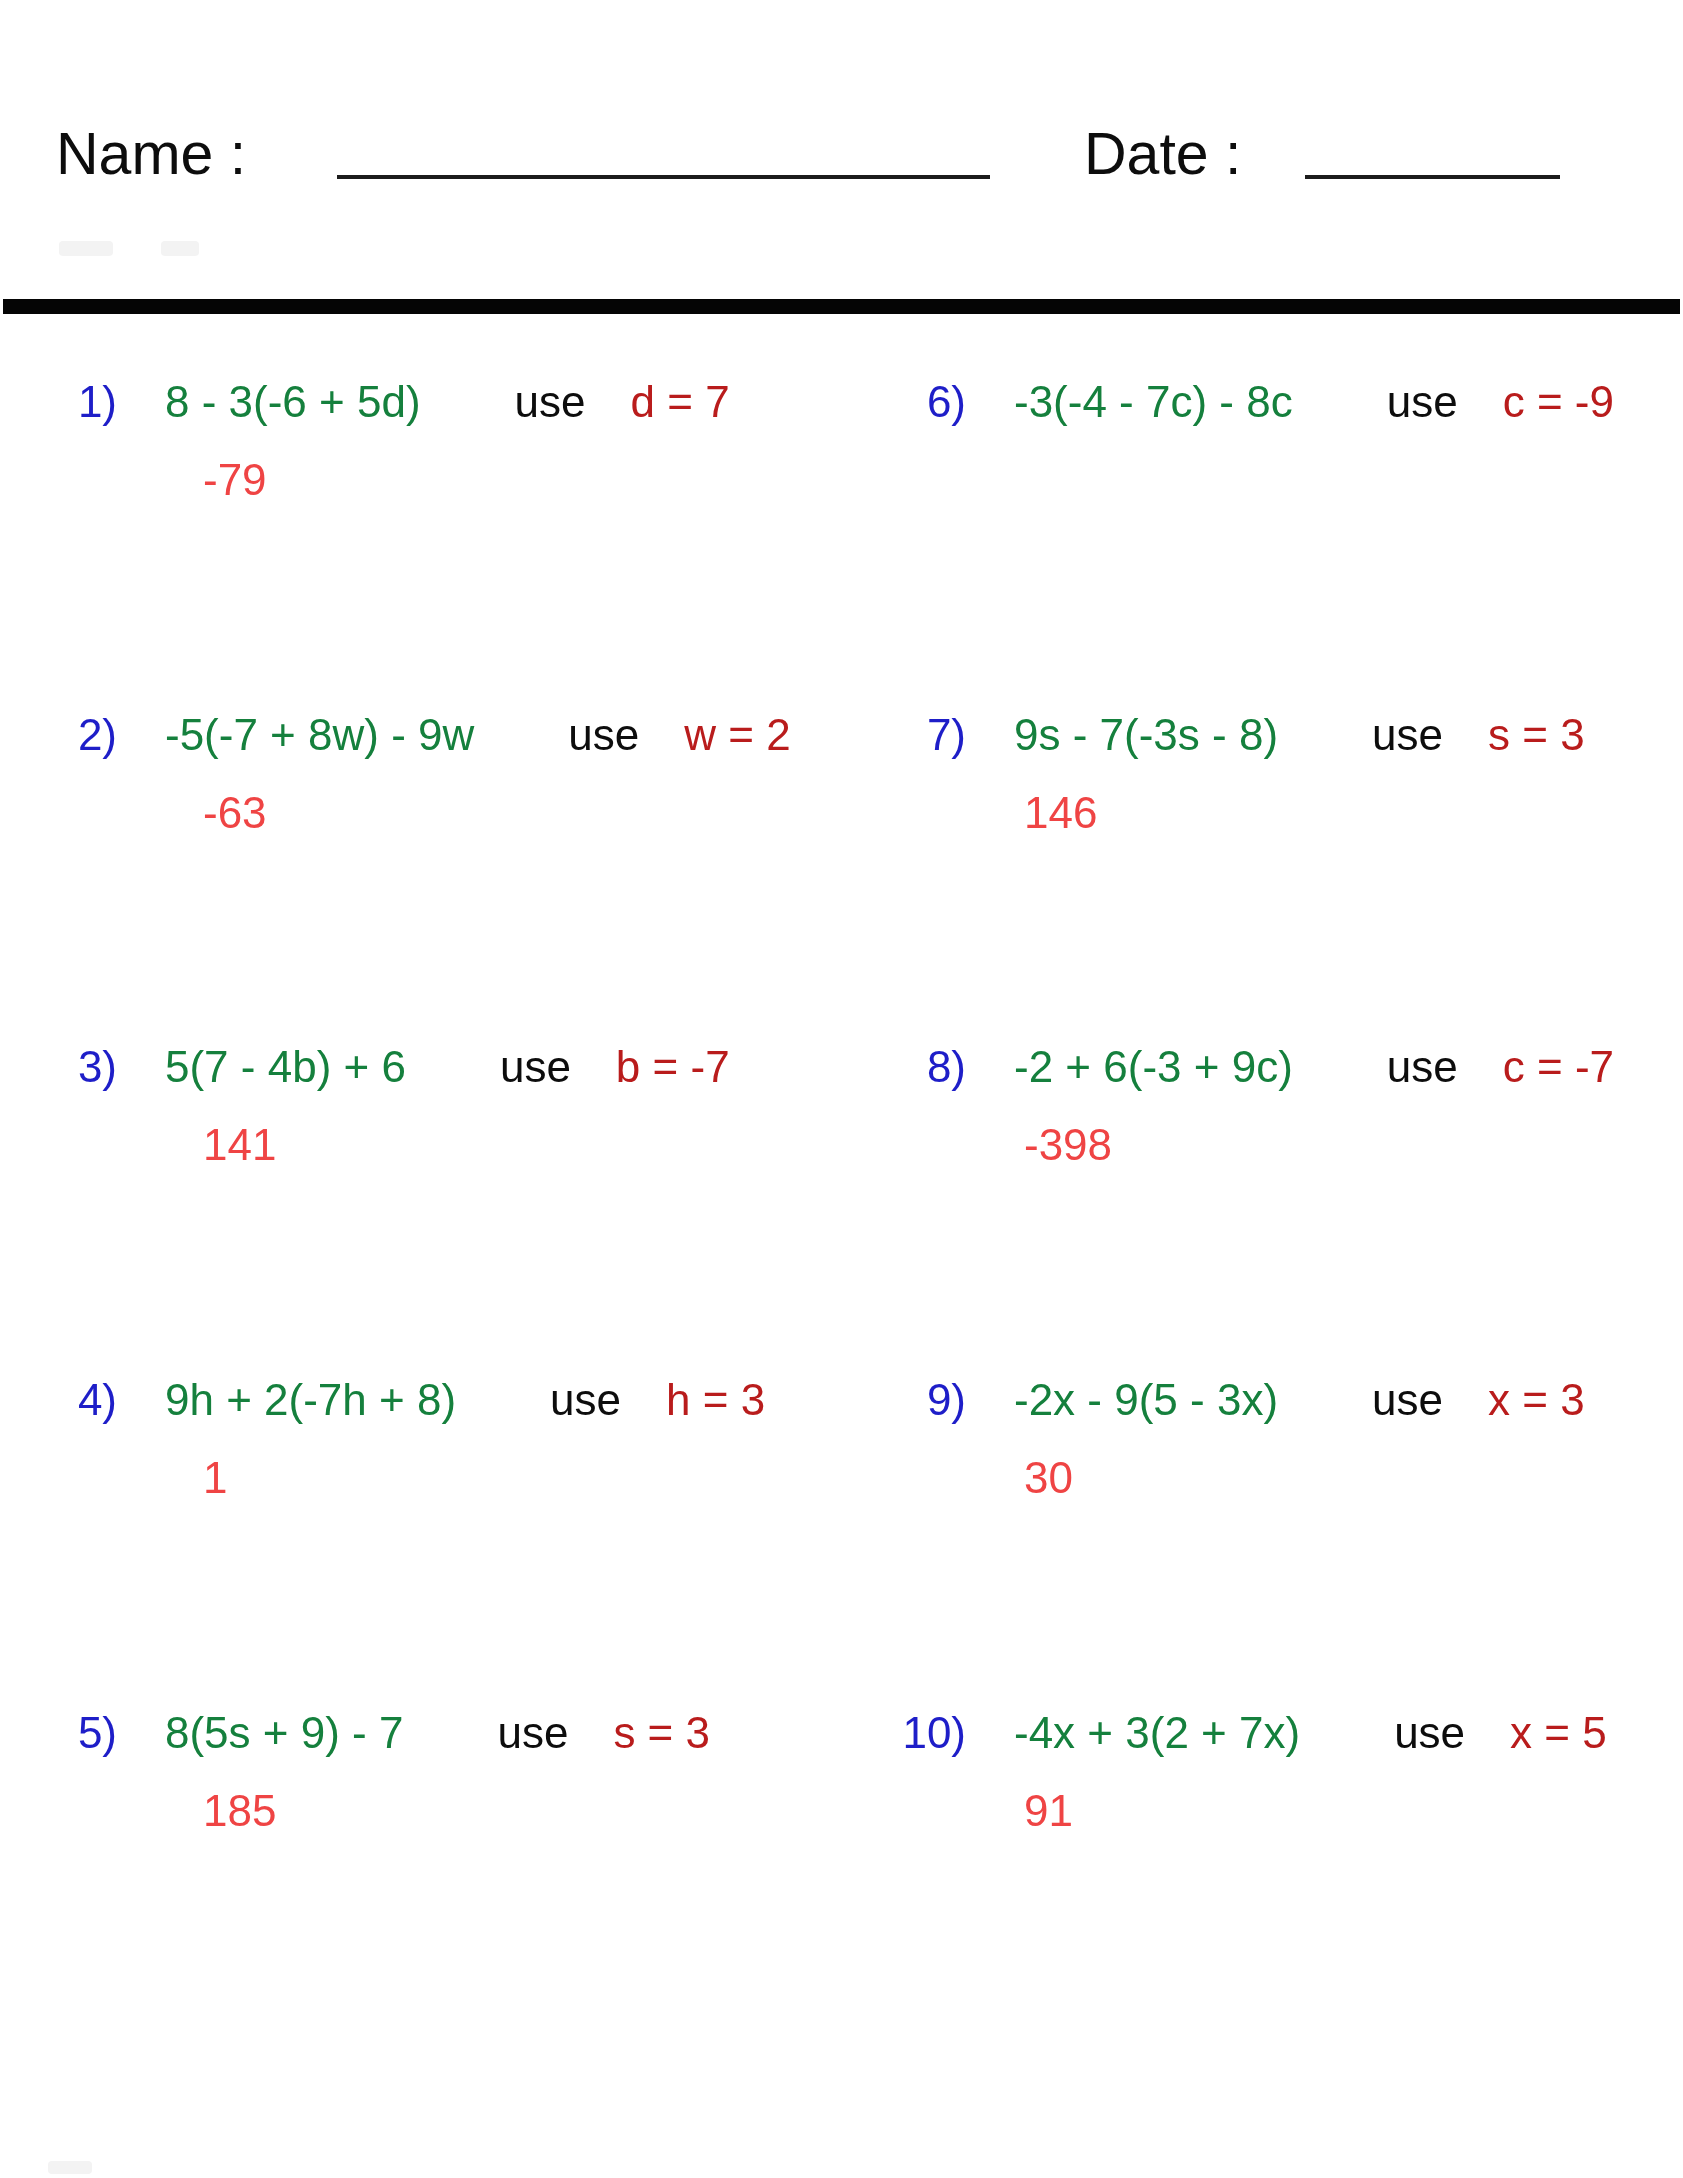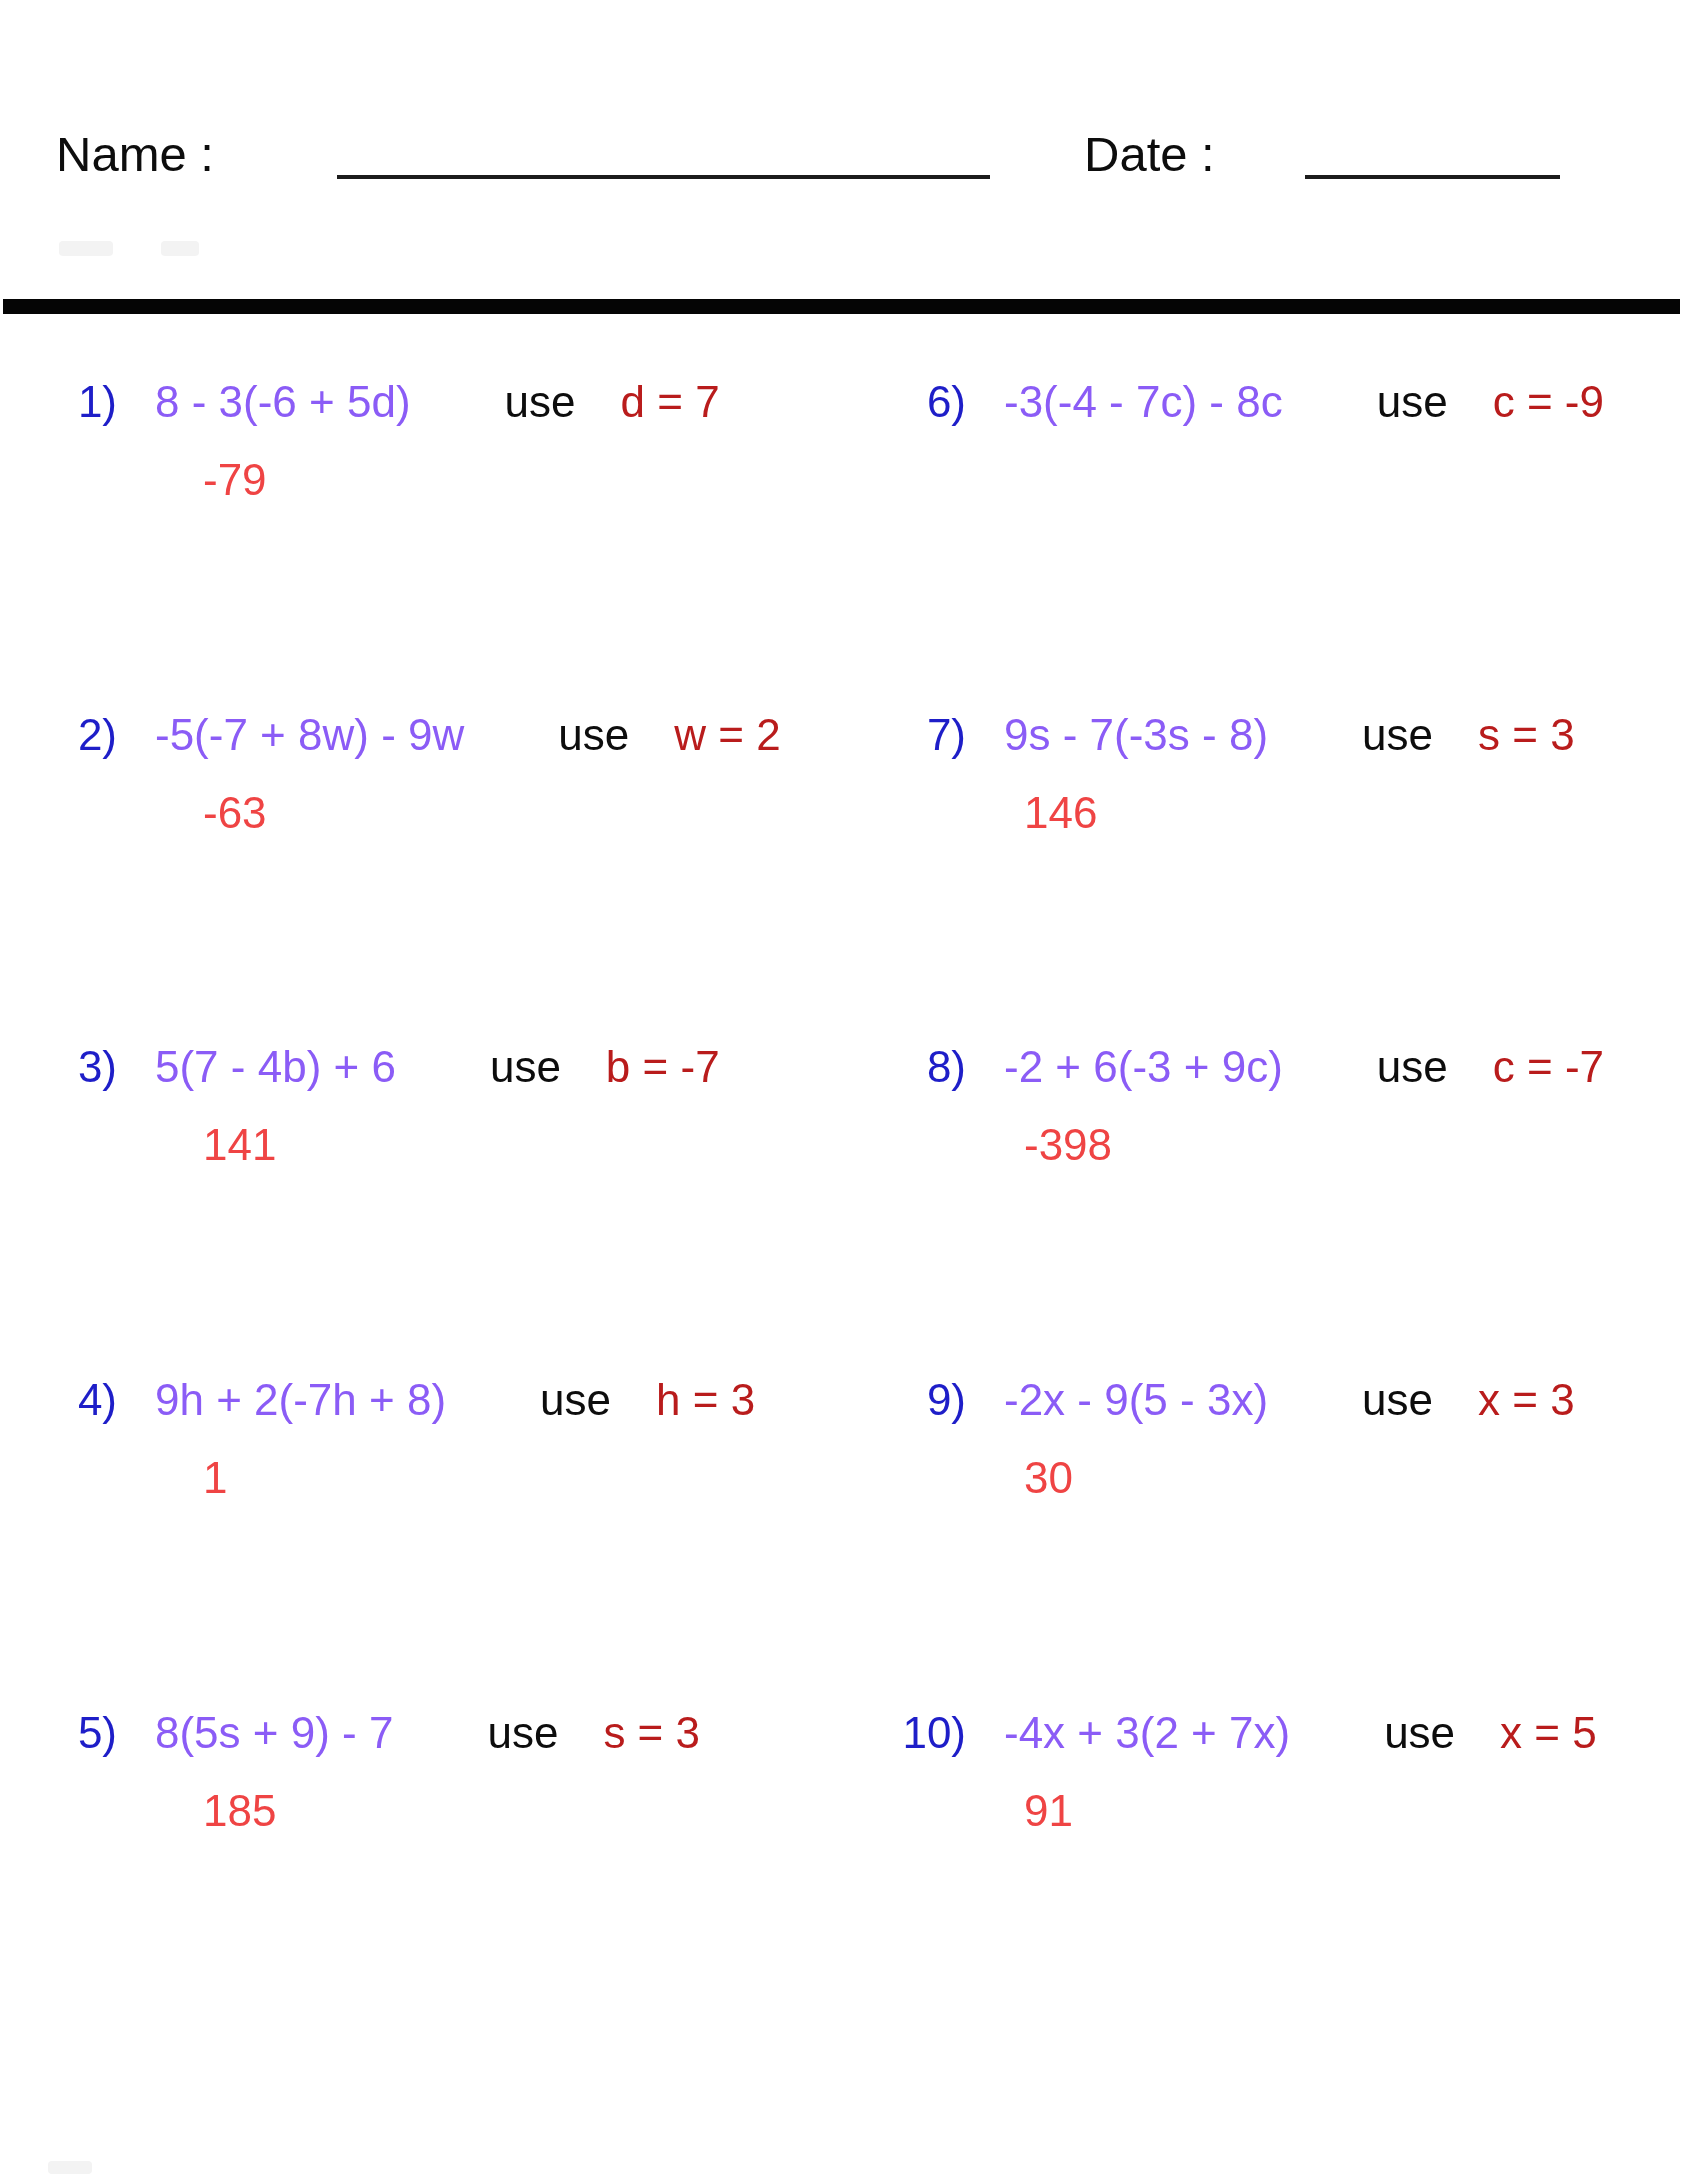--- a/index.html
+++ b/index.html
@@ -15,21 +15,21 @@
   .page{
     position:relative;
     width:1683px;
     height:2178px;
     background:#ffffff;
     overflow:hidden;
   }
   
   .hdr-label{
     position:absolute;
-    font-size:49px;
+    font-size:59px;
     line-height:55px;
     color:#0d0d0d;
     white-space:nowrap;
   }
   .name-label{left:56px;top:127px;}
   .date-label{left:1084px;top:127px;}
   .blank-line{
     position:absolute;
     height:0;
     border-bottom:4px solid #1c1c1c;
@@ -57,21 +57,21 @@
     display:flex;
     align-items:baseline;
     line-height:44px;
   }
   .pnum{
     display:inline-block;
     width:69px;
     text-align:right;
     color:var(--blue);
   }
-  .pexpr{margin-left:38px;color:#8b5cf6;}
+  .pexpr{margin-left:48px;color:#15803d;}
   .puse{margin-left:94px;color:#0d0d0d;}
   .passign{margin-left:45px;color:#b91c1c;}
   .panswer{
     line-height:44px;
     margin-top:34px;
     color:#ef4444;
   }
   .col-left{left:48px;}
   .col-right{left:897px;}
   .col-left .panswer{margin-left:155px;}

